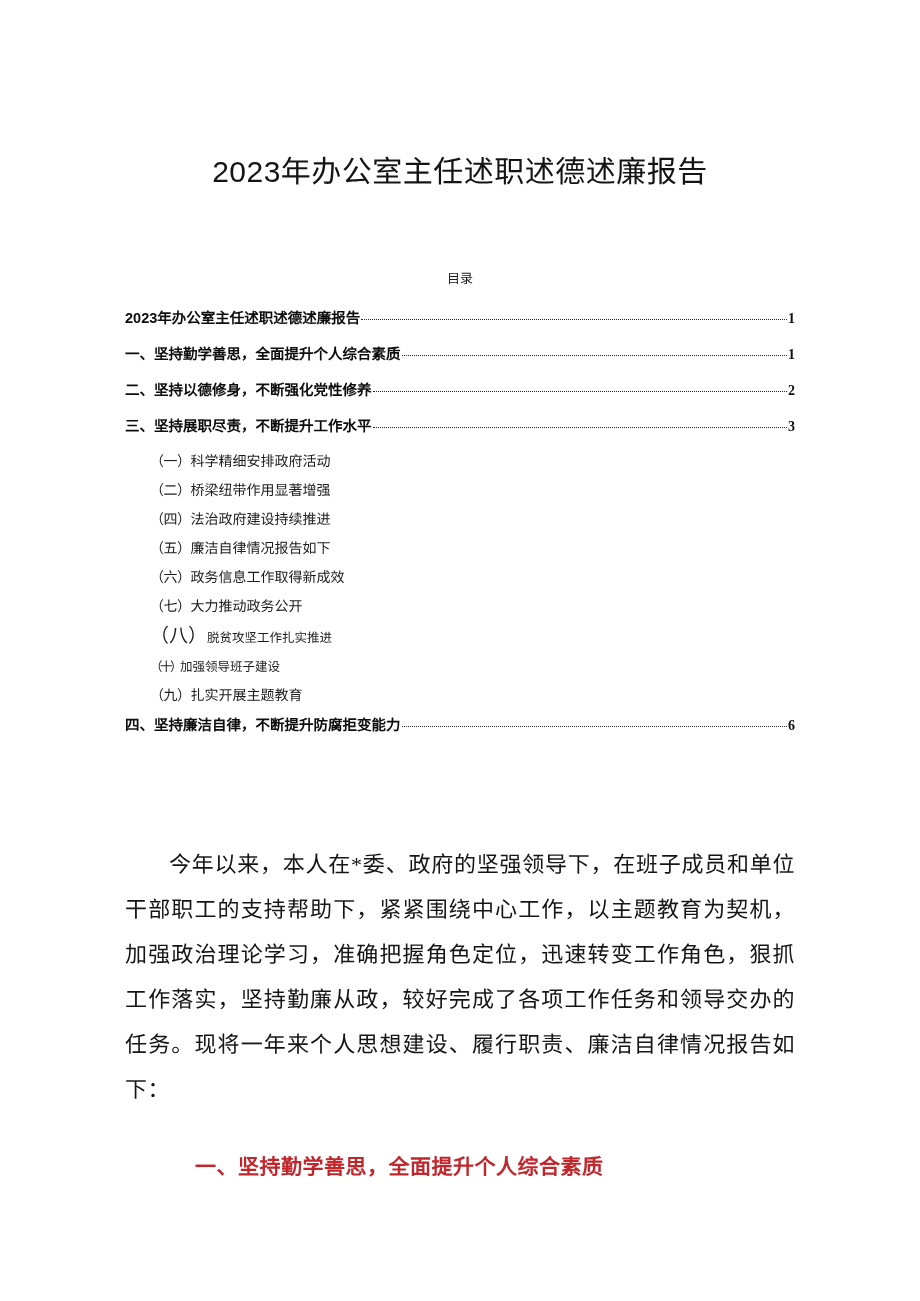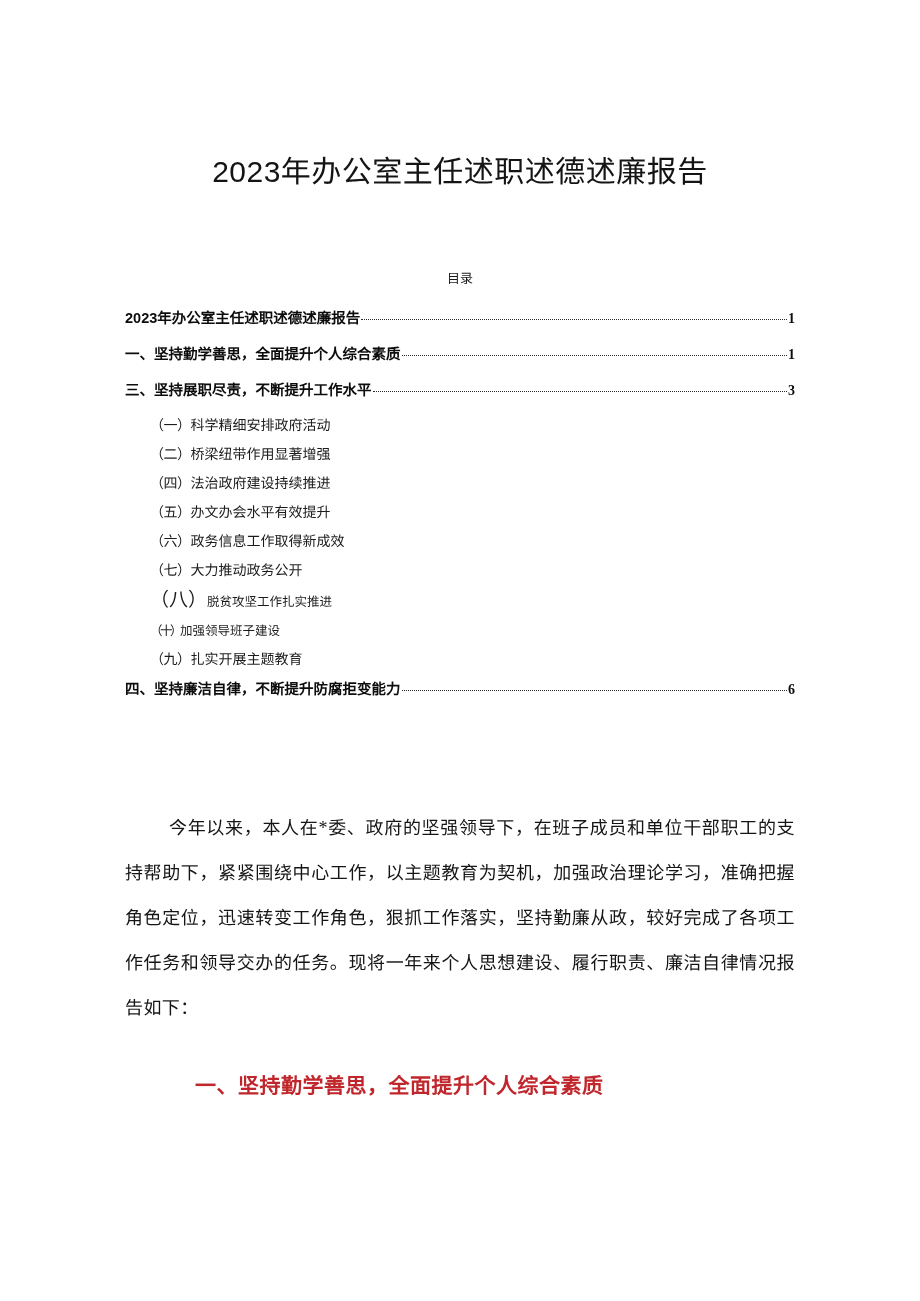--- a/index.html
+++ b/index.html
@@ -122,21 +122,21 @@
   .toc-l2.variant-small .label {
     font-size: 12.5px;
   }
 
   
   .body-block {
     margin-top: 108px;
   }
   .body-para {
     font-family: "Liberation Serif", "DejaVu Serif", serif;
-    font-size: 18px;
+    font-size: 22px;
     line-height: 45px;
     text-align: justify;
     text-align-last: left;
     text-indent: 44px;
     letter-spacing: 0.4px;
     color: #151515;
     margin: 0;
   }
 
   .section-heading {
@@ -164,28 +164,33 @@
           <span class="toc-text">2023年办公室主任述职述德述廉报告</span>
           <span class="leader"></span>
           <span class="toc-page">1</span>
         </li>
         <li class="toc-l1">
           <span class="toc-text">一、坚持勤学善思，全面提升个人综合素质</span>
           <span class="leader"></span>
           <span class="toc-page">1</span>
         </li>
         <li class="toc-l1">
+          <span class="toc-text">二、坚持以德修身，不断强化党性修养</span>
+          <span class="leader"></span>
+          <span class="toc-page">2</span>
+        </li>
+        <li class="toc-l1">
           <span class="toc-text">三、坚持展职尽责，不断提升工作水平</span>
           <span class="leader"></span>
           <span class="toc-page">3</span>
         </li>
         <li class="toc-l2"><span class="num">（一）</span><span class="label">科学精细安排政府活动</span></li>
         <li class="toc-l2"><span class="num">（二）</span><span class="label">桥梁纽带作用显著增强</span></li>
         <li class="toc-l2"><span class="num">（四）</span><span class="label">法治政府建设持续推进</span></li>
-        <li class="toc-l2"><span class="num">（五）</span><span class="label">办文办会水平有效提升</span></li>
+        <li class="toc-l2"><span class="num">（五）</span><span class="label">廉洁自律情况报告如下</span></li>
         <li class="toc-l2"><span class="num">（六）</span><span class="label">政务信息工作取得新成效</span></li>
         <li class="toc-l2"><span class="num">（七）</span><span class="label">大力推动政务公开</span></li>
         <li class="toc-l2 variant-big"><span class="num">（八）</span><span class="label">脱贫攻坚工作扎实推进</span></li>
         <li class="toc-l2 variant-small"><span class="num">（十）</span><span class="label">加强领导班子建设</span></li>
         <li class="toc-l2"><span class="num">（九）</span><span class="label">扎实开展主题教育</span></li>
         <li class="toc-l1">
           <span class="toc-text">四、坚持廉洁自律，不断提升防腐拒变能力</span>
           <span class="leader"></span>
           <span class="toc-page">6</span>
         </li>

